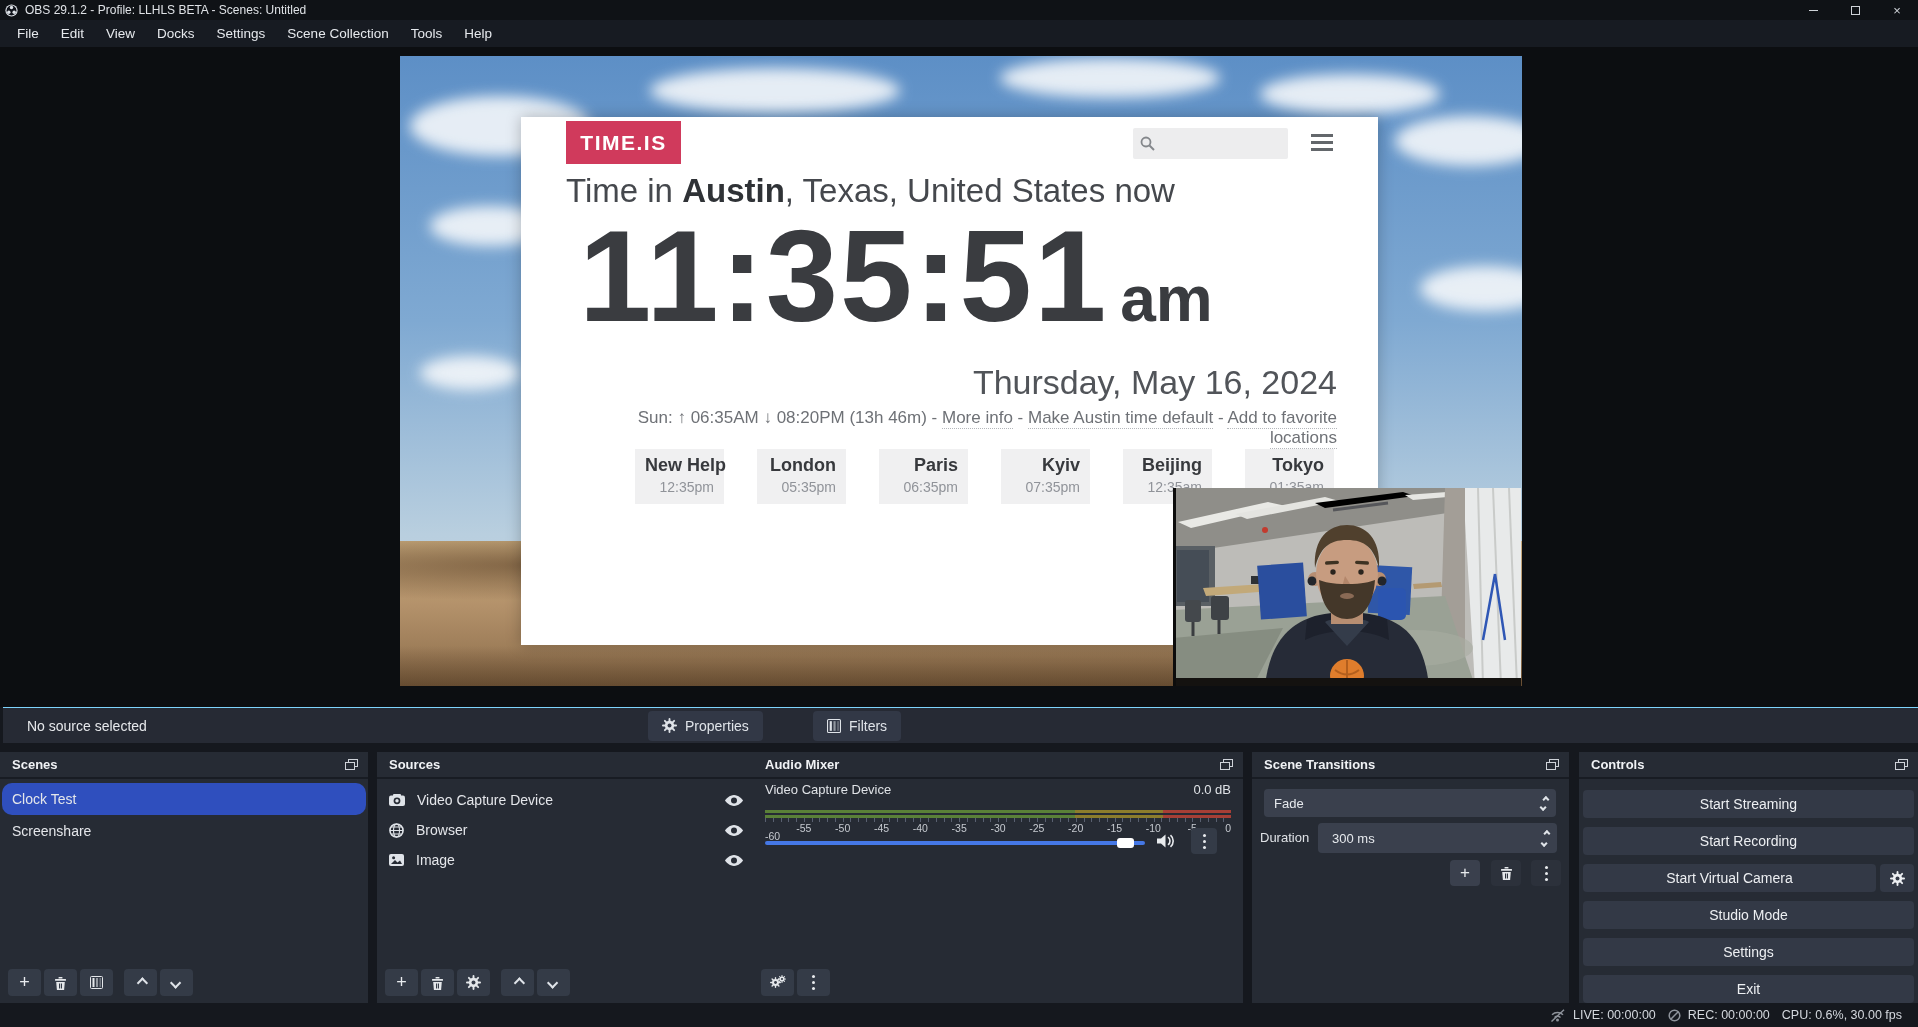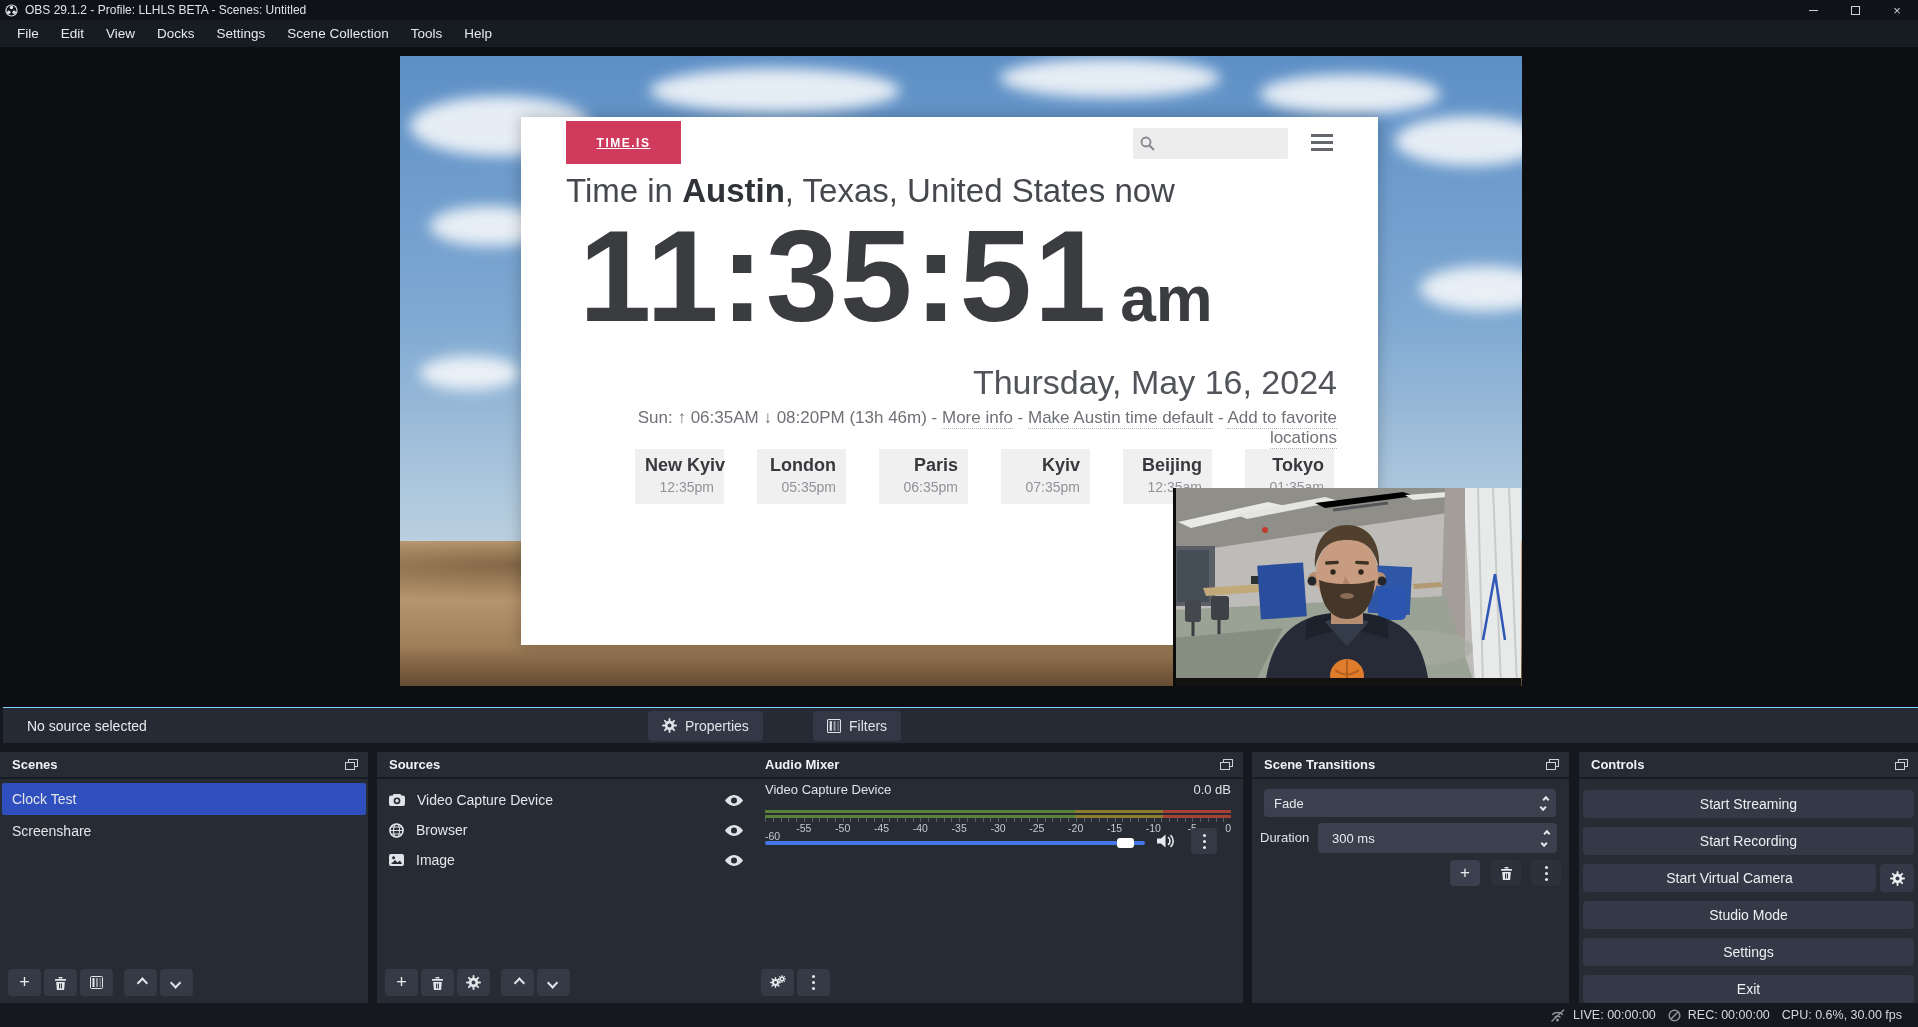--- a/index.html
+++ b/index.html
@@ -31,22 +31,22 @@
            background:linear-gradient(180deg,#c9ab7e 0%,#b3916a 45%,#8b6c4a 100%); }
   #dunes .shadow1 { position:absolute; left:0; top:0; width:55%; height:60px;
            background:radial-gradient(ellipse at 25% 40%, rgba(74,48,26,.55), transparent 70%); }
   #dunes .shadow2 { position:absolute; left:0; bottom:0; width:100%; height:40px;
            background:linear-gradient(rgba(60,38,20,0), rgba(56,36,18,.45)); }
 
   
   #browser { position:absolute; left:121px; top:61px; width:857px; height:528px; background:#ffffff;
              box-shadow:0 0 14px rgba(0,0,0,.25); }
   #ti-logo { position:absolute; left:45px; top:4px; width:115px; height:43px; background:#d03a5c;
-             color:#fff; font-weight:bold; font-size:12px; letter-spacing:1.5px;
-             display:flex; align-items:center; justify-content:center;text-decoration:underline; }
+             color:#fff; font-weight:bold; font-size:21px; letter-spacing:1.5px;
+             display:flex; align-items:center; justify-content:center; }
   #ti-search { position:absolute; left:612px; top:11px; width:155px; height:31px; background:#ededee;
              border-radius:2px; display:flex; align-items:center; padding-left:7px; }
   #ti-burger { position:absolute; left:790px; top:17px; width:22px; }
   #ti-burger div { height:3px; background:#63676b; margin-bottom:4px; }
   #ti-heading { position:absolute; left:45px; top:55px; font-size:33px; color:#45484d; }
   #ti-heading .city { font-weight:bold; color:#2f3236; }
   #ti-clock { position:absolute; left:58px; top:88px; display:flex; align-items:baseline;
               font-weight:bold; color:#3a3c40; }
   #ti-clock .time { font-size:130px; line-height:1.1; letter-spacing:2px; }
   #ti-clock .ampm { font-size:64px; margin-left:12px; }
@@ -70,21 +70,21 @@
 
   
   .panel { position:absolute; top:752px; height:251px; background:#262b34; }
   .panel-header { height:27px; border-bottom:2px solid #181c23; display:flex; align-items:center;
                   padding:0 10px 0 12px; font-size:13px; font-weight:bold; color:#f0f2f5; }
   .popout { position:relative; width:13px; height:11px; margin-left:auto; }
   .popout::before { content:""; position:absolute; right:0; top:0; width:8px; height:6px; border:1.5px solid #cfd3d9; }
   .popout::after  { content:""; position:absolute; left:0; bottom:0; width:8px; height:6px; border:1.5px solid #cfd3d9; background:#262b34; }
 
   .scene-row { margin:0 2px; height:32px; display:flex; align-items:center; padding-left:10px;
-               font-size:14px; color:#e4e6ea; border-radius:2px; }
+               font-size:14px; color:#e4e6ea; border-radius:10px; }
   .scene-row.selected { background:#2f4fbe; }
 
   .source-row { height:30px; display:flex; align-items:center; padding-left:12px; font-size:14px;
                 color:#e4e6ea; position:relative; }
   .source-row .lbl { margin-left:12px; }
   .row-icons { position:absolute; right:14px; display:flex; gap:14px; align-items:center; }
 
   .dock-toolbar { position:absolute; left:8px; bottom:7px; display:flex; gap:3px; align-items:center; }
   .tbtn { width:33px; height:27px; background:#343b47; border-radius:4px; display:flex;
           align-items:center; justify-content:center; color:#e8ebee; font-size:18px; }
@@ -201,21 +201,21 @@
           </div>
         <div id="ti-heading"><span>Time in </span><span class="city">Austin</span><span>, Texas, United States now</span></div>
         <div id="ti-clock">
           <span class="time">11:35:51</span>
           <span class="ampm">am</span>
         </div>
         <div id="ti-date">Thursday, May 16, 2024</div>
         <div id="ti-sun"><span>Sun: ↑ 06:35AM ↓ 08:20PM (13h 46m) - </span><span class="lnk">More info</span><span> - </span><span class="lnk">Make Austin time default</span><span> - </span><span class="lnk">Add to favorite locations</span></div>
         <div id="ti-cities">
           <div class="city-box">
-              <div class="cname">New Kyiv</div>
+              <div class="cname">New Help</div>
               <div class="ctime">12:35pm</div>
             </div>
           <div class="city-box">
               <div class="cname">London</div>
               <div class="ctime">05:35pm</div>
             </div>
           <div class="city-box">
               <div class="cname">Paris</div>
               <div class="ctime">06:35pm</div>
             </div>

